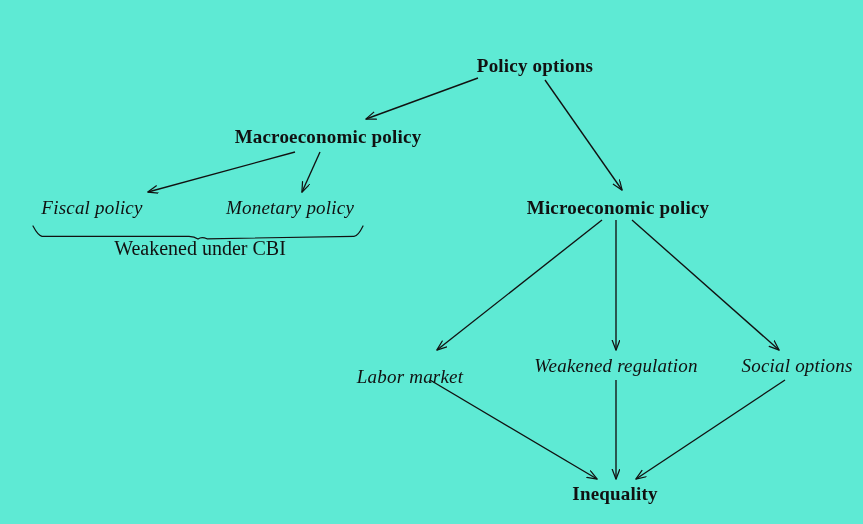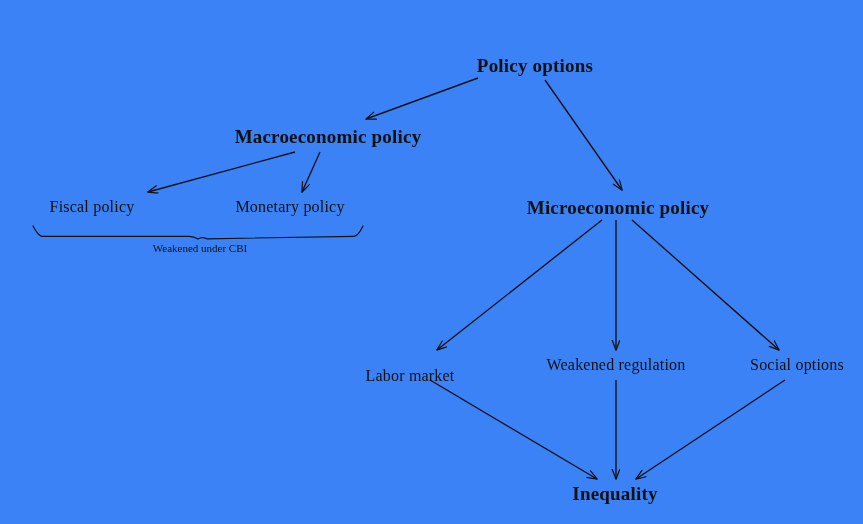--- a/index.html
+++ b/index.html
@@ -4,21 +4,21 @@
 <style>
   html, body {
     margin: 0;
     padding: 0;
     background: #ffffff;
   }
   #canvas {
     position: relative;
     width: 863px;
     height: 524px;
-    background: #3b82f6;
+    background: #5eead4;
     overflow: hidden;
     font-family: "Liberation Serif", "DejaVu Serif", serif;
     color: #111111;
   }
   #edges {
     position: absolute;
     left: 0;
     top: 0;
     width: 863px;
     height: 524px;
@@ -29,28 +29,29 @@
     transform: translate(-50%, -50%);
     line-height: 1;
     color: #111111;
   }
   .node.bold {
     font-weight: 700;
     font-size: 19px;
     letter-spacing: 0.2px;
   }
   .node.italic {
-    font-size: 16px;
+    font-style: italic;
+    font-size: 19px;
     letter-spacing: 0.2px;
   }
   .brace-label {
     position: absolute;
     white-space: nowrap;
     transform: translate(-50%, -50%);
-    font-size: 11px;
+    font-size: 20px;
     line-height: 1;
     color: #111111;
   }
 </style>
 </head>
 <body>
 
 <div id="canvas">
 
   <svg id="edges" viewBox="0 0 863 524" xmlns="http://www.w3.org/2000/svg">

